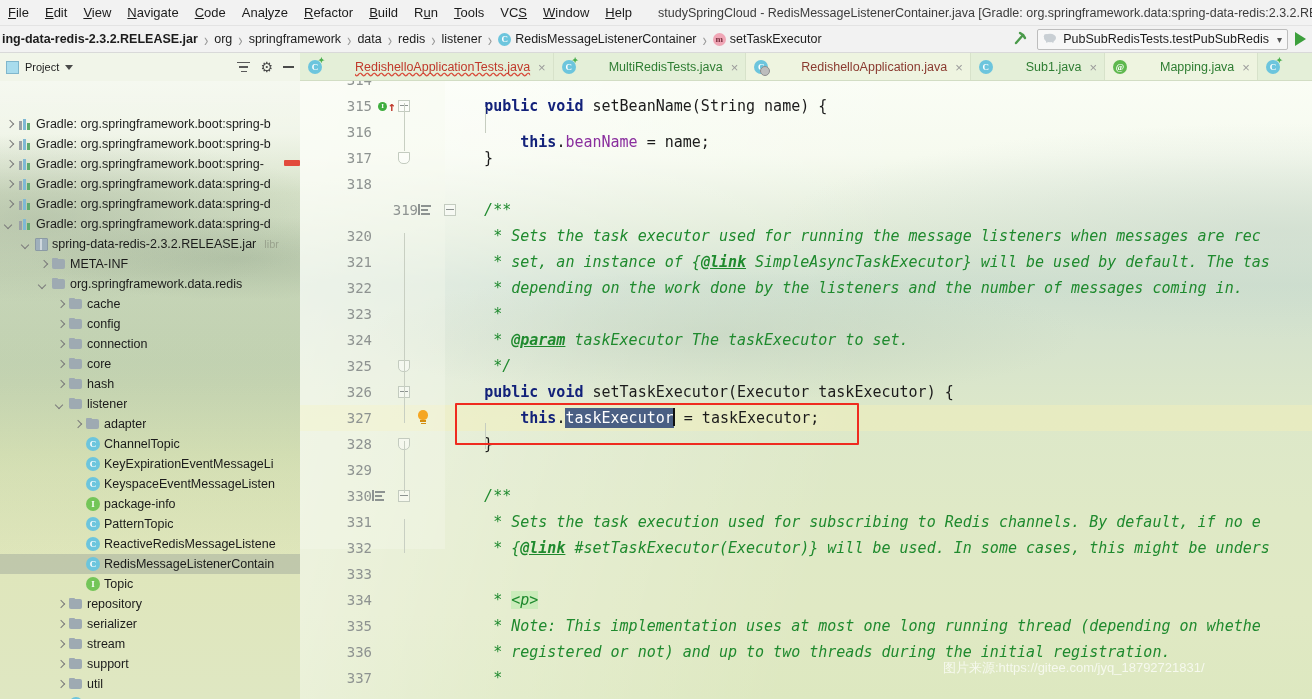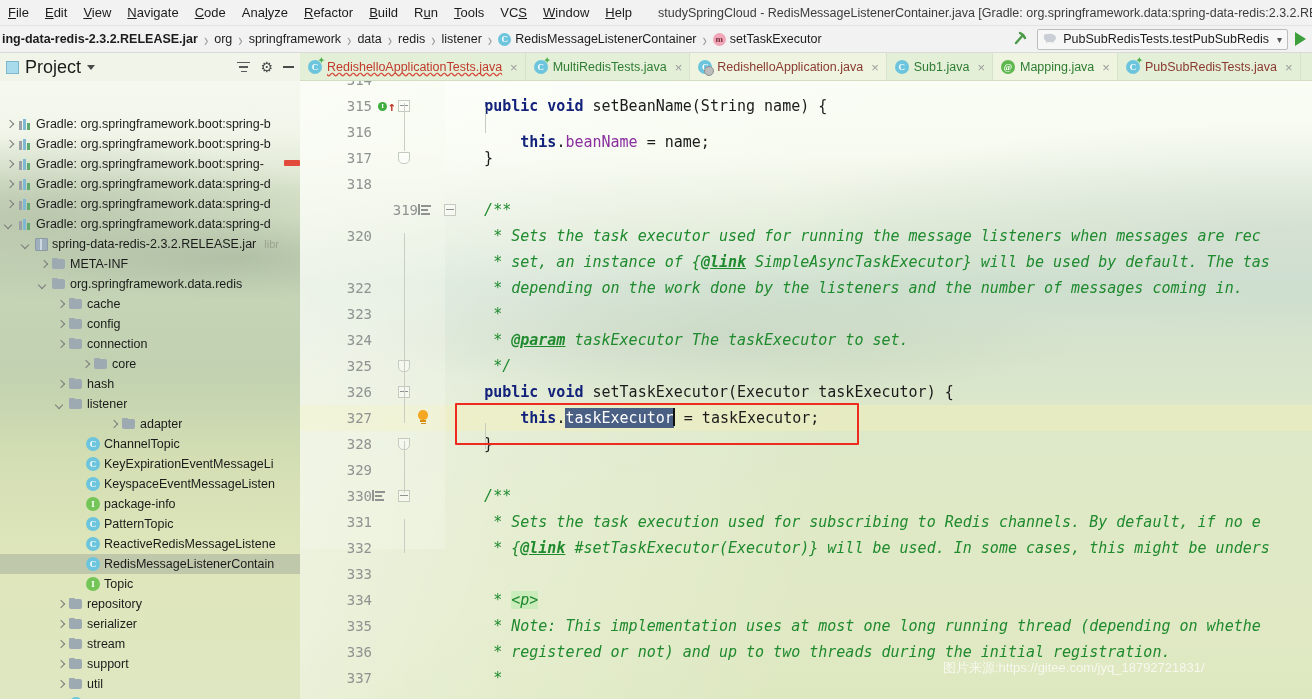--- a/index.html
+++ b/index.html
@@ -89,21 +89,21 @@
     pointer-events: none;
   }
   .proj-header {
     position: relative; height: 28px; display: flex; align-items: center;
     padding: 0 6px 0 6px; background: rgba(240,244,232,.85);
   }
   .proj-header .sq {
     width: 13px; height: 13px; background: #a8dced; border: 1px solid #7fb6cc;
     margin-right: 6px;
   }
-  .proj-title { font-size: 18px; color: #1c1c1c; }
+  .proj-title { font-size: 11px; color: #1c1c1c; }
   .tri-down {
     width: 0; height: 0; margin-left: 6px;
     border-left: 4px solid transparent; border-right: 4px solid transparent;
     border-top: 5px solid #4a4a4a;
   }
   .hdr-tools { margin-left: auto; display: flex; align-items: center; gap: 10px; }
   .gear { font-size: 14px; color: #4a4a4a; line-height: 1; }
   .minus { width: 11px; height: 1.5px; background: #4a4a4a; }
   .collapse-ic { width: 13px; height: 13px; position: relative; }
   .collapse-ic i { position: absolute; left: 0; width: 13px; height: 1.6px; background: #5a5a5a; }
@@ -176,21 +176,21 @@
     border-bottom: 1px solid #d2ddc4;
     overflow: hidden;
   }
   .tab {
     display: flex; align-items: center; gap: 5px;
     padding: 0 7px 0 8px; height: 28px; white-space: nowrap;
     font-size: 12.5px; border-right: 1px solid #d7e2ca;
     background: #e4efd8;
   }
   .tab.active { background: #eef4e0; }
-  .tab .tname { position: relative; }
+  .tab .tname { position: relative; margin-left: 28px; }
   .tab .tname.err {
     color: #c0392b;
     text-decoration: underline wavy #d84b3a;
     text-decoration-skip-ink: none;
   }
   .tab .tname.ok { color: #2e7d32; }
   .tab .tname.plain { color: #8a3a2f; }
   .tab .tclose { color: #9b9b9b; font-size: 13px; margin-left: 3px; }
   .tabic {
     width: 14px; height: 14px; flex: 0 0 14px; position: relative;
@@ -487,36 +487,36 @@
         <div class="tnode" style="position: absolute; top: 233px; left: 0px; width: 300px; padding-left: 55px;">
           <span class="chev r"></span>
           <span class="ic-folder"></span>
           <span class="tlabel">config</span>
         </div>
         <div class="tnode" style="position: absolute; top: 253px; left: 0px; width: 300px; padding-left: 55px;">
           <span class="chev r"></span>
           <span class="ic-folder"></span>
           <span class="tlabel">connection</span>
         </div>
-        <div class="tnode" style="position: absolute; top: 273px; left: 0px; width: 300px; padding-left: 80px;">
+        <div class="tnode" style="position: absolute; top: 273px; left: 0px; width: 300px; padding-left: 55px;">
           <span class="chev r"></span>
           <span class="ic-folder"></span>
           <span class="tlabel">core</span>
         </div>
         <div class="tnode" style="position: absolute; top: 293px; left: 0px; width: 300px; padding-left: 55px;">
           <span class="chev r"></span>
           <span class="ic-folder"></span>
           <span class="tlabel">hash</span>
         </div>
         <div class="tnode" style="position: absolute; top: 313px; left: 0px; width: 300px; padding-left: 55px;">
           <span class="chev d"></span>
           <span class="ic-folder"></span>
           <span class="tlabel">listener</span>
         </div>
-        <div class="tnode" style="position: absolute; top: 333px; left: 0px; width: 300px; padding-left: 72px; margin-left: 36px;">
+        <div class="tnode" style="position: absolute; top: 333px; left: 0px; width: 300px; padding-left: 72px;">
           <span class="chev r"></span>
           <span class="ic-folder"></span>
           <span class="tlabel">adapter</span>
         </div>
         <div class="tnode" style="position: absolute; top: 353px; left: 0px; width: 300px; padding-left: 72px;">
           <span class="chev"></span>
           <span class="tic cls">C</span>
           <span class="tlabel">ChannelTopic</span>
         </div>
         <div class="tnode" style="position: absolute; top: 373px; left: 0px; width: 300px; padding-left: 72px;">
@@ -658,20 +658,23 @@
             <i class="l2"></i>
             <i class="l3"></i>
           </span>
           <span class="fold" style="top: 7px;">
             <span class="box"></span>
             <span class="mid"></span>
           </span>
         </div>
         <div class="gline" style="top: 142px;">
           <span class="gnum">320</span>
+        </div>
+        <div class="gline" style="top: 168px;">
+          <span class="gnum">321</span>
         </div>
         <div class="gline" style="top: 194px;">
           <span class="gnum">322</span>
         </div>
         <div class="gline" style="top: 220px;">
           <span class="gnum">323</span>
         </div>
         <div class="gline" style="top: 246px;">
           <span class="gnum">324</span>
         </div>

